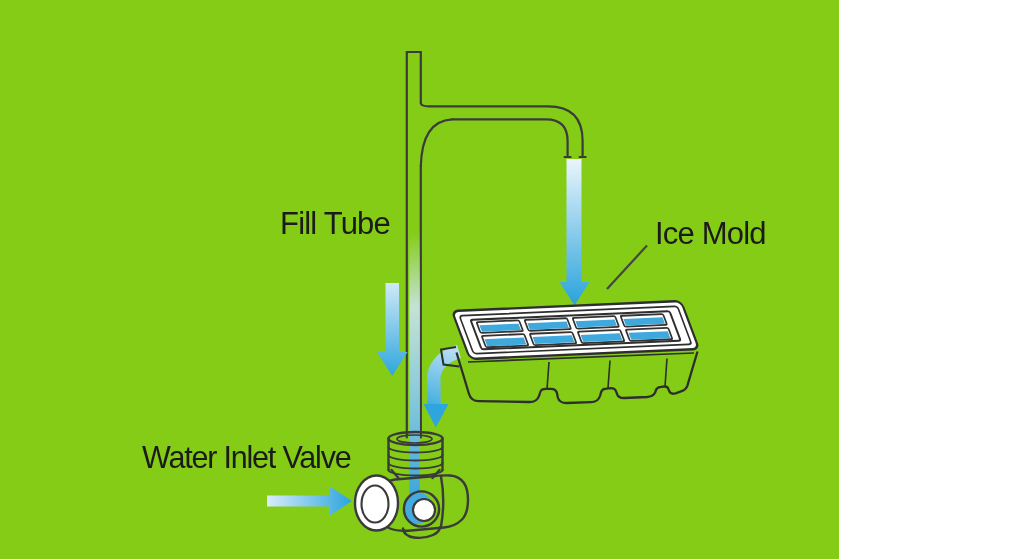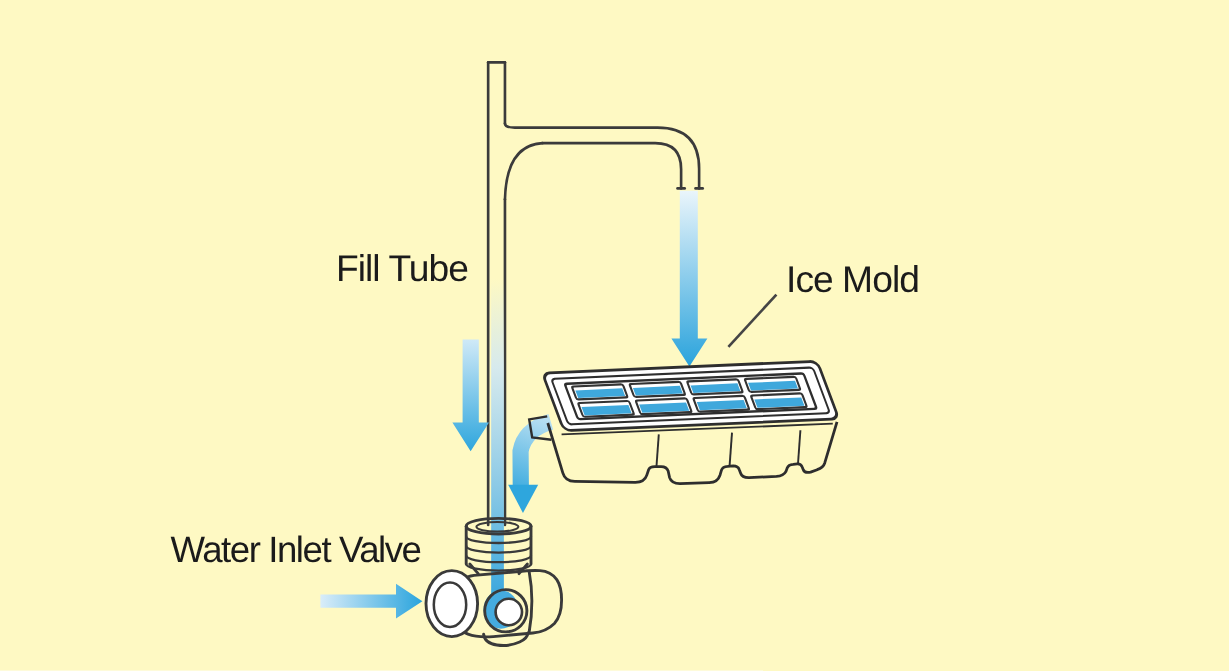--- a/index.html
+++ b/index.html
@@ -1,16 +1,16 @@
 <!DOCTYPE html>
 <html><head>
 <meta charset="utf-8">
 <style>
   html,body{margin:0;padding:0;background:#ffffff;}
-  .stage{position:relative;width:1024px;height:559px;background:#fef9c3;overflow:hidden;
+  .stage{position:relative;width:839px;height:559px;background:#84cc16;overflow:hidden;
          font-family:"Liberation Sans",sans-serif;}
   svg{display:block;}
   text{font-family:"Liberation Sans",sans-serif;fill:#1b1b1b;}
 </style>
 </head>
 <body>
 
 <div class="stage">
 <svg width="1024" height="559" viewBox="0 0 1024 559">
   <defs>

